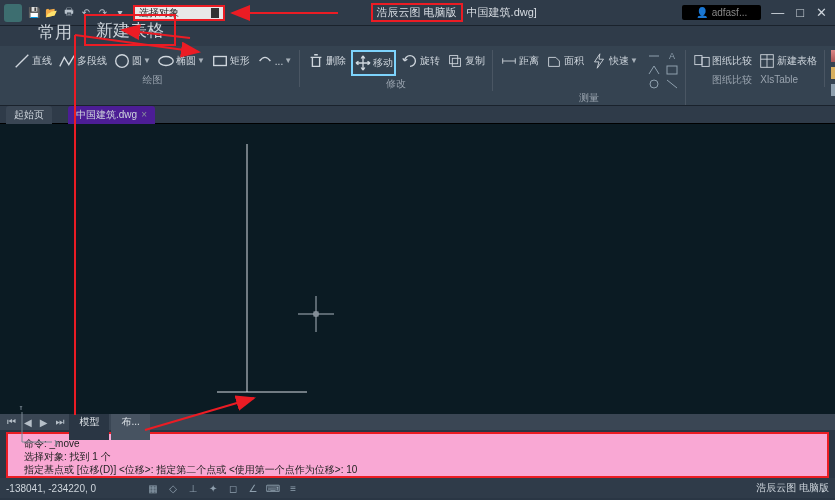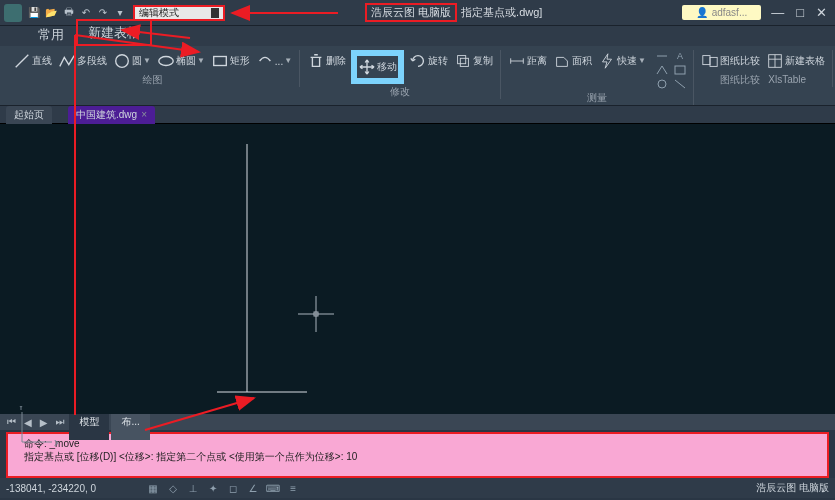--- a/index.html
+++ b/index.html
@@ -8,38 +8,38 @@
 
 .title { height:26px; background:#2f3b49; display:flex; align-items:center; padding:0 4px; border-bottom:1px solid #1a222c; }
 .logo { width:18px; height:18px; background:#3d6e70; border-radius:3px; margin-right:6px; }
 .qa-icons { display:flex; gap:3px; align-items:center; }
 .qa-icons span { width:14px; height:14px; display:inline-flex; align-items:center; justify-content:center; color:#b8c2cc; font-size:10px; cursor:pointer; }
 .search-box { margin-left:6px; background:#e8e8e8; border:2px solid #eb1c24; height:16px; width:92px; display:flex; align-items:center; padding:0 4px; color:#222; font-size:10px; }
 .search-chip { width:8px; height:10px; background:#333; margin-left:auto; }
 .title-mid { margin:0 auto; display:flex; align-items:center; gap:4px; font-size:11px; color:#d8dde3; }
 .title-mid .brand { border:2px solid #eb1c24; padding:0 4px; }
 .title-right { display:flex; align-items:center; gap:6px; }
-.user-chip { background:#fef9c3; color:#888; padding:2px 14px; font-size:10px; border-radius:2px; }
+.user-chip { background:#000000; color:#888; padding:2px 14px; font-size:10px; border-radius:2px; }
 .wctl { display:flex; gap:4px; color:#cfd6dd; font-size:13px; }
 .wctl span { padding:0 4px; cursor:pointer; }
 
 
 .tabs { height:20px; background:#2f3b49; display:flex; align-items:flex-end; padding-left:28px; gap:2px; }
-.tab { padding:3px 10px 2px; font-size:13px; color:#cbd2d9; }
+.tab { padding:3px 10px 2px; font-size:17px; color:#cbd2d9; }
 .tab.hl { border:2px solid #eb1c24; }
 
 
 .ribbon { background:#354351; border-bottom:1px solid #1a222c; display:flex; align-items:flex-start; padding:4px 0 0 6px; height:60px; gap:0; }
 .rgroup { display:flex; flex-direction:column; align-items:center; border-right:1px solid #4a5663; padding:0 6px; }
 .rrow { display:flex; gap:4px; align-items:flex-start; }
 .ritem { display:flex; flex-direction:row; align-items:center; gap:1px; cursor:pointer; padding:2px 1px; color:#c7ced5; }
 .ritem svg { width:18px; height:18px; }
 .ritem .lbl { font-size:10px; color:#cfd6dd; white-space:nowrap; }
 .ritem .chev { font-size:8px; color:#a7b0b9; margin-top:-2px; }
-.ritem.hl { border:6px solid #7dd3fc; }
+.ritem.hl { border:2px solid #7dd3fc; }
 .glabel { font-size:10px; color:#9aa4af; margin-top:1px; text-align:center; }
 .ricongrid { display:grid; grid-template-columns:repeat(3,16px); grid-auto-rows:14px; gap:3px 4px; }
 .ricongrid span { width:14px; height:12px; display:inline-block; cursor:pointer; }
 
 
 .doctabs { height:18px; background:#2f3b49; display:flex; align-items:center; padding-left:6px; gap:16px; border-bottom:1px solid #000; }
 .doctab { background:#3a4654; padding:2px 8px; font-size:10px; color:#cfd6dd; border-radius:3px 3px 0 0; display:flex; align-items:center; gap:4px; }
 .doctab .x { color:#8a939c; font-size:10px; }
 
 
@@ -71,26 +71,26 @@
   <div class="logo"></div>
   <div class="qa-icons">
     <span>💾</span>
     <span>📂</span>
     <span>🖶</span>
     <span>↶</span>
     <span>↷</span>
     <span>▾</span>
   </div>
   <div class="search-box">
-    <span>编辑模式</span>
+    <span>选择对象</span>
     <span class="search-chip"></span>
   </div>
   <div class="title-mid">
     <span class="brand">浩辰云图 电脑版</span>
-    <span>指定基点或.dwg]</span>
+    <span>中国建筑.dwg]</span>
   </div>
   <div class="title-right">
     <div class="user-chip"><span style="color:#3d6e70">👤</span> <span>adfasf...</span></div>
     <div class="wctl">
       <span>—</span>
       <span>□</span>
       <span>✕</span>
     </div>
   </div>
 </div>
@@ -287,20 +287,21 @@
   <span class="nav">⏮</span>
   <span class="nav">◀</span>
   <span class="nav">▶</span>
   <span class="nav">⏭</span>
   <div class="mtab">模型</div>
   <div class="mtab" style="background:#475361">布...</div>
 </div>
 
 <div class="cmd">
   <div>命令: _move</div>
+  <div>选择对象: 找到 1 个</div>
   <div>指定基点或 [位移(D)] &lt;位移&gt;:   指定第二个点或 &lt;使用第一个点作为位移&gt;: 10</div>
 </div>
 
 <div class="status">
   <span>-138041, -234220, 0</span>
   <div class="mid">
     <span>▦</span>
     <span>◇</span>
     <span>⊥</span>
     <span>✦</span>

